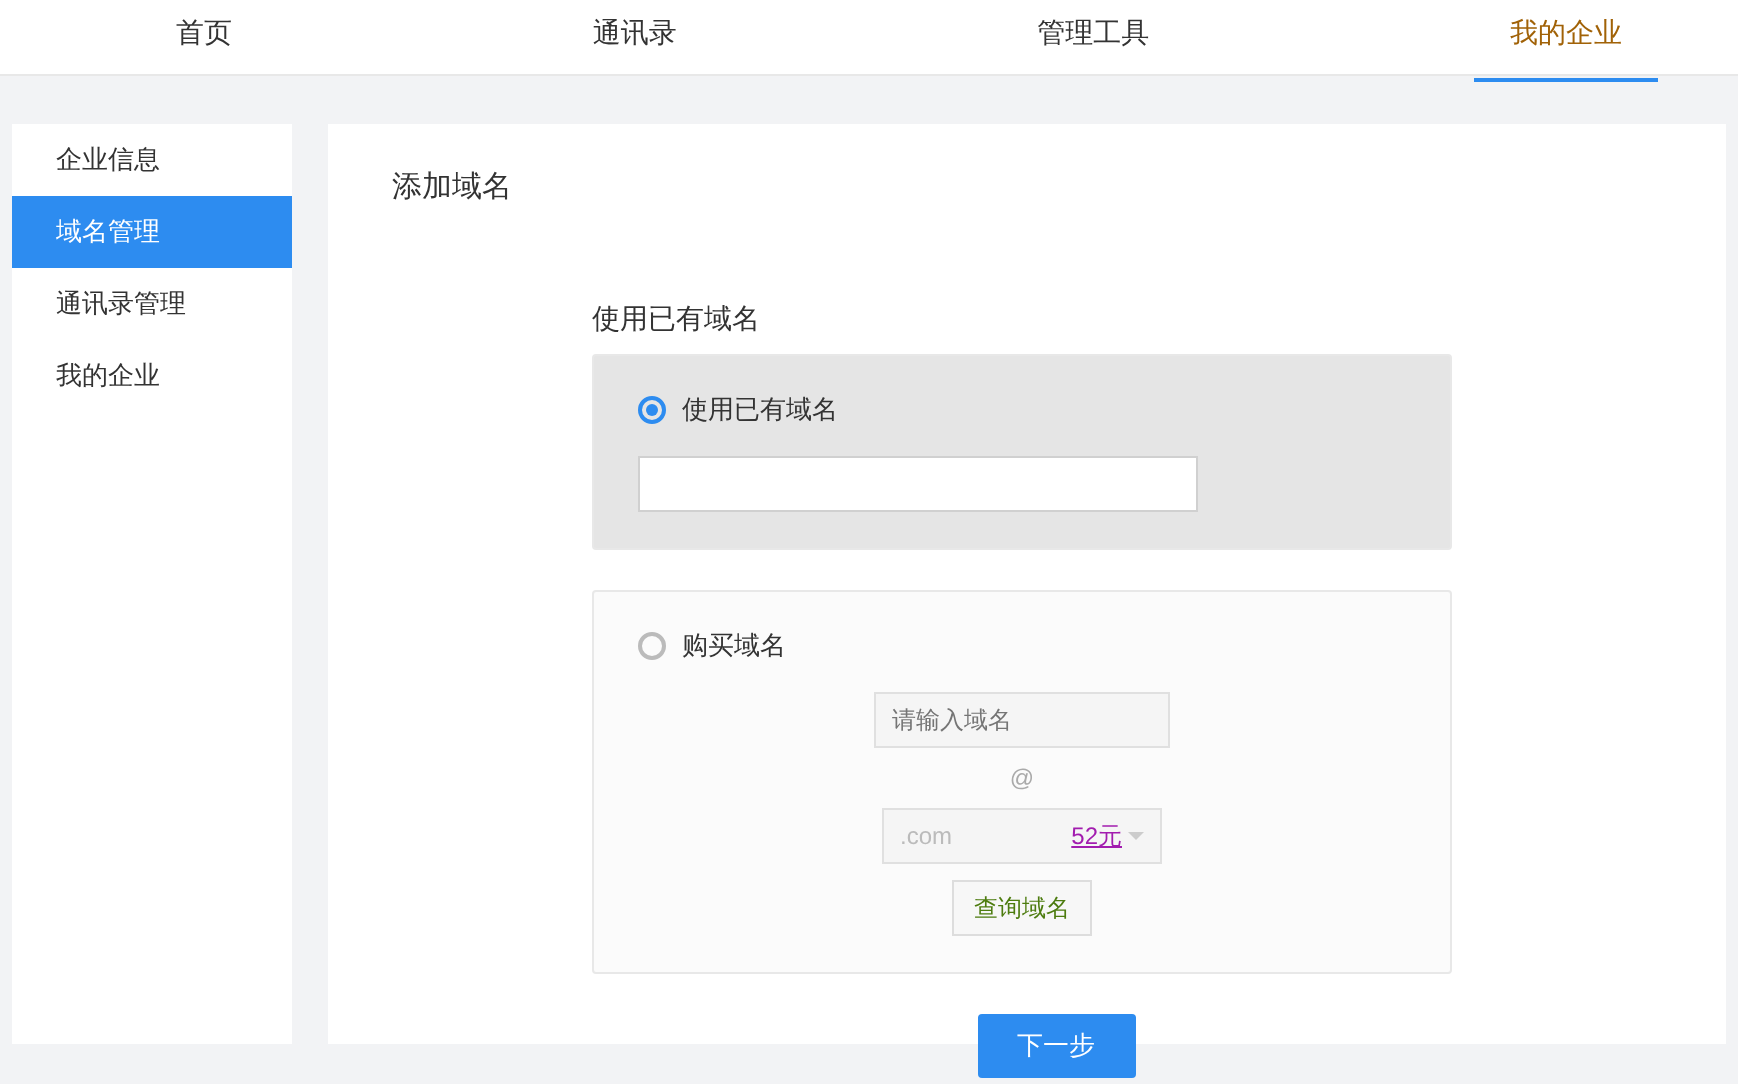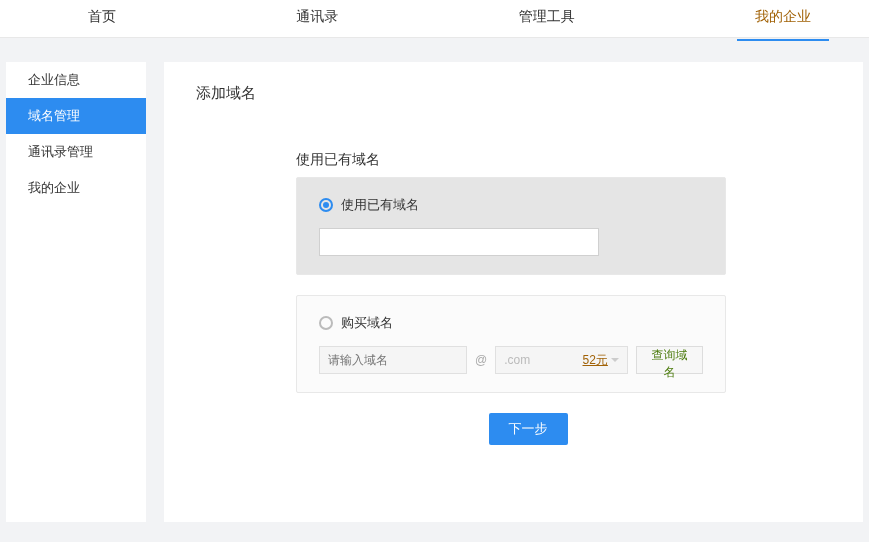--- a/index.html
+++ b/index.html
@@ -137,20 +137,21 @@
       border: 1px solid #d0d0d0;
       padding: 0 8px;
       font-size: 12px;
       outline: none;
       background: #fff;
     }
     .buy-row {
       display: flex;
       align-items: center;
       gap: 8px;
+      flex-direction: column;
     }
     .buy-input {
       width: 148px;
       height: 28px;
       border: 1px solid #e0e0e0;
       background: #f5f5f5;
       padding: 0 8px;
       font-size: 12px;
       color: #bbb;
     }
@@ -164,21 +165,21 @@
       border: 1px solid #e0e0e0;
       background: #f5f5f5;
       display: flex;
       align-items: center;
       justify-content: space-between;
       padding: 0 8px;
       font-size: 12px;
       color: #bbb;
     }
     .price {
-      color: #a16207;
+      color: #a21caf;
       text-decoration: underline;
     }
     .chevron-down {
       width: 0; height: 0;
       border-left: 4px solid transparent;
       border-right: 4px solid transparent;
       border-top: 4px solid #ccc;
       margin-left: 3px;
     }
     .query-btn {

